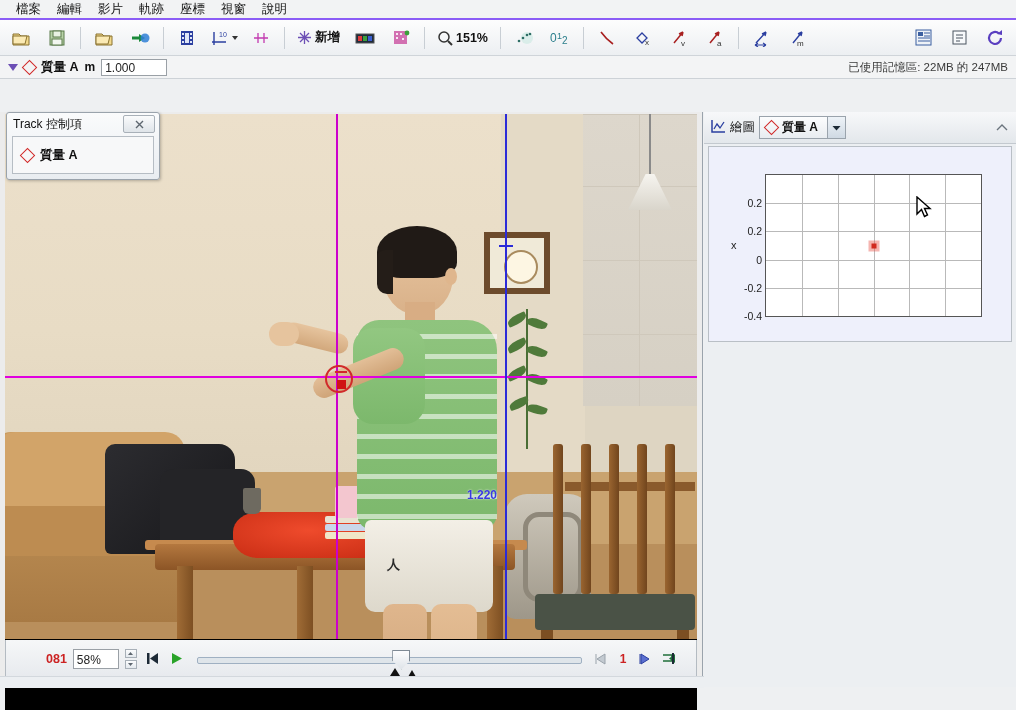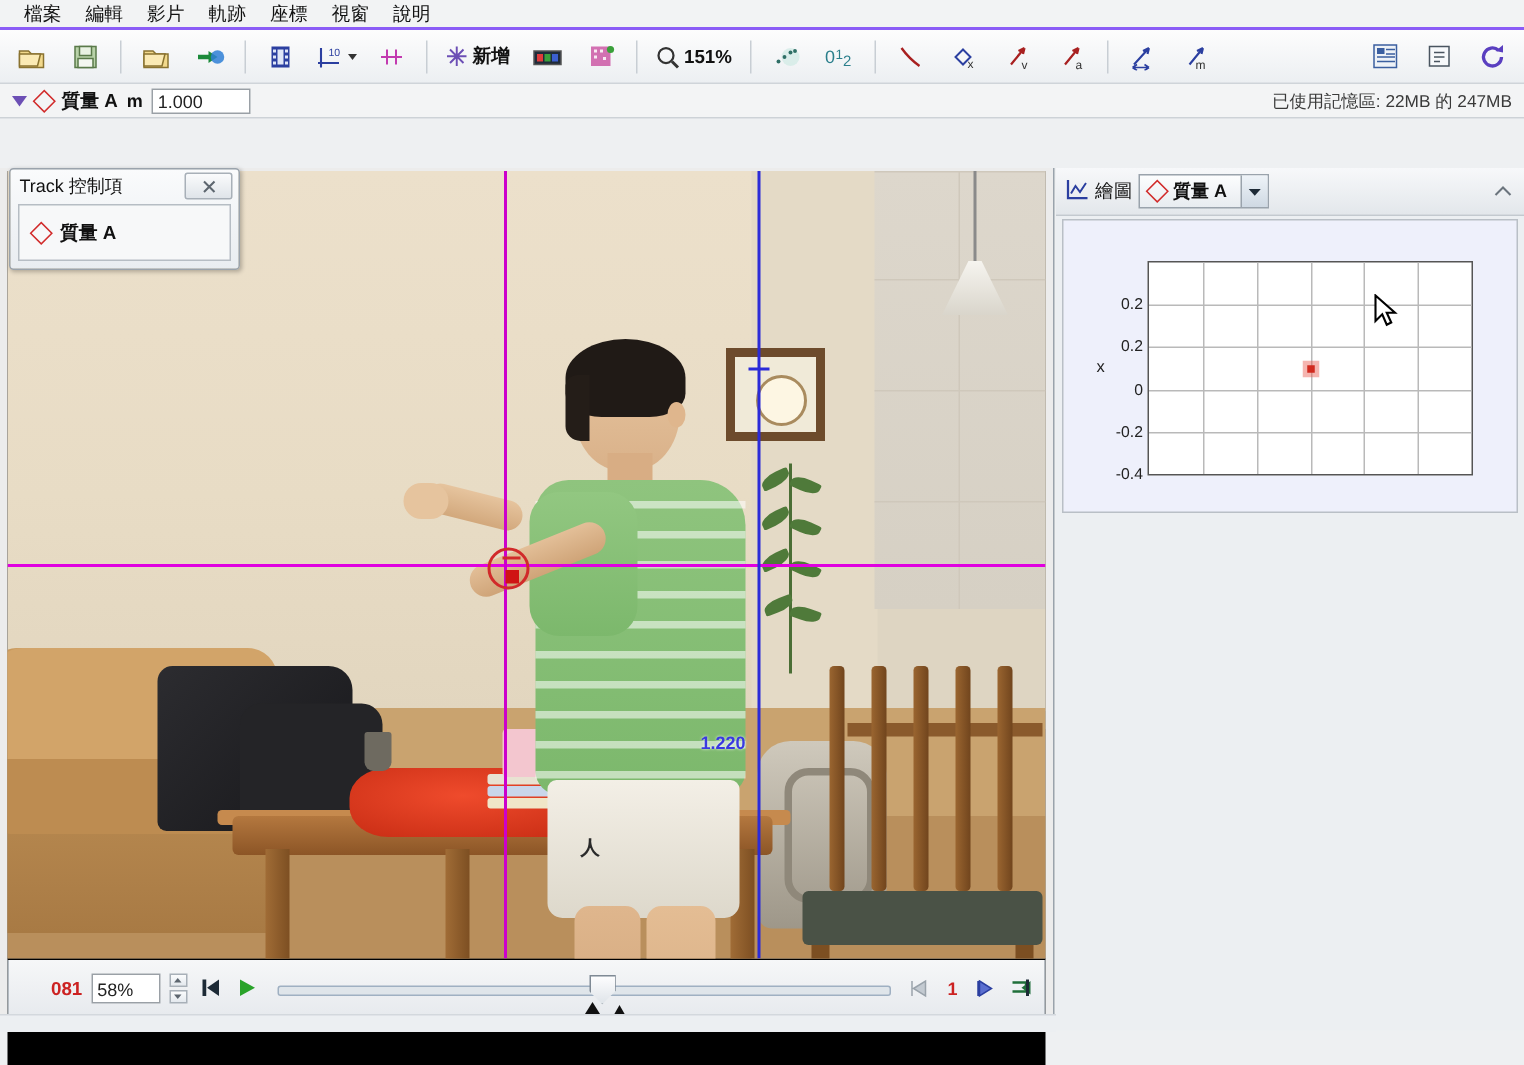--- a/index.html
+++ b/index.html
@@ -204,21 +204,21 @@
     margin:1px 5px 0 5px;height:38px;border:1px solid #b6bdc4;background:#f7f8f9;
     display:flex;align-items:center;gap:7px;padding-left:9px;box-sizing:border-box;
   }
   .trackctl-body .nm{font-size:12.5px;font-weight:bold;color:#111;}
 
   
   .vidbar{
     position:absolute;left:5px;top:528px;width:692px;height:38px;
     background:linear-gradient(to bottom,#f6f7f8,#e7eaee);
     border:1px solid #b4bbc2;border-top:none;box-sizing:border-box;
-    display:flex;align-items:center;padding:0 6px;gap:6px;
+    display:flex;align-items:center;padding:0 18px;gap:6px;
   }
   .framenum{font-size:12.5px;font-weight:bold;color:#cc2222;margin-left:22px;}
   .zoomfield{
     width:46px;height:20px;border:1px solid #9aa0a6;background:#fff;font-size:12px;
     line-height:20px;padding-left:3px;box-sizing:border-box;color:#222;
   }
   .spin{width:12px;height:20px;display:flex;flex-direction:column;justify-content:space-between;}
   .spin div{width:12px;height:9px;border:1px solid #a8b0b8;background:linear-gradient(to bottom,#fbfcfd,#e4e9ee);
             display:flex;align-items:center;justify-content:center;box-sizing:border-box;}
   .vbtn{width:18px;height:20px;display:flex;align-items:center;justify-content:center;cursor:default;}

